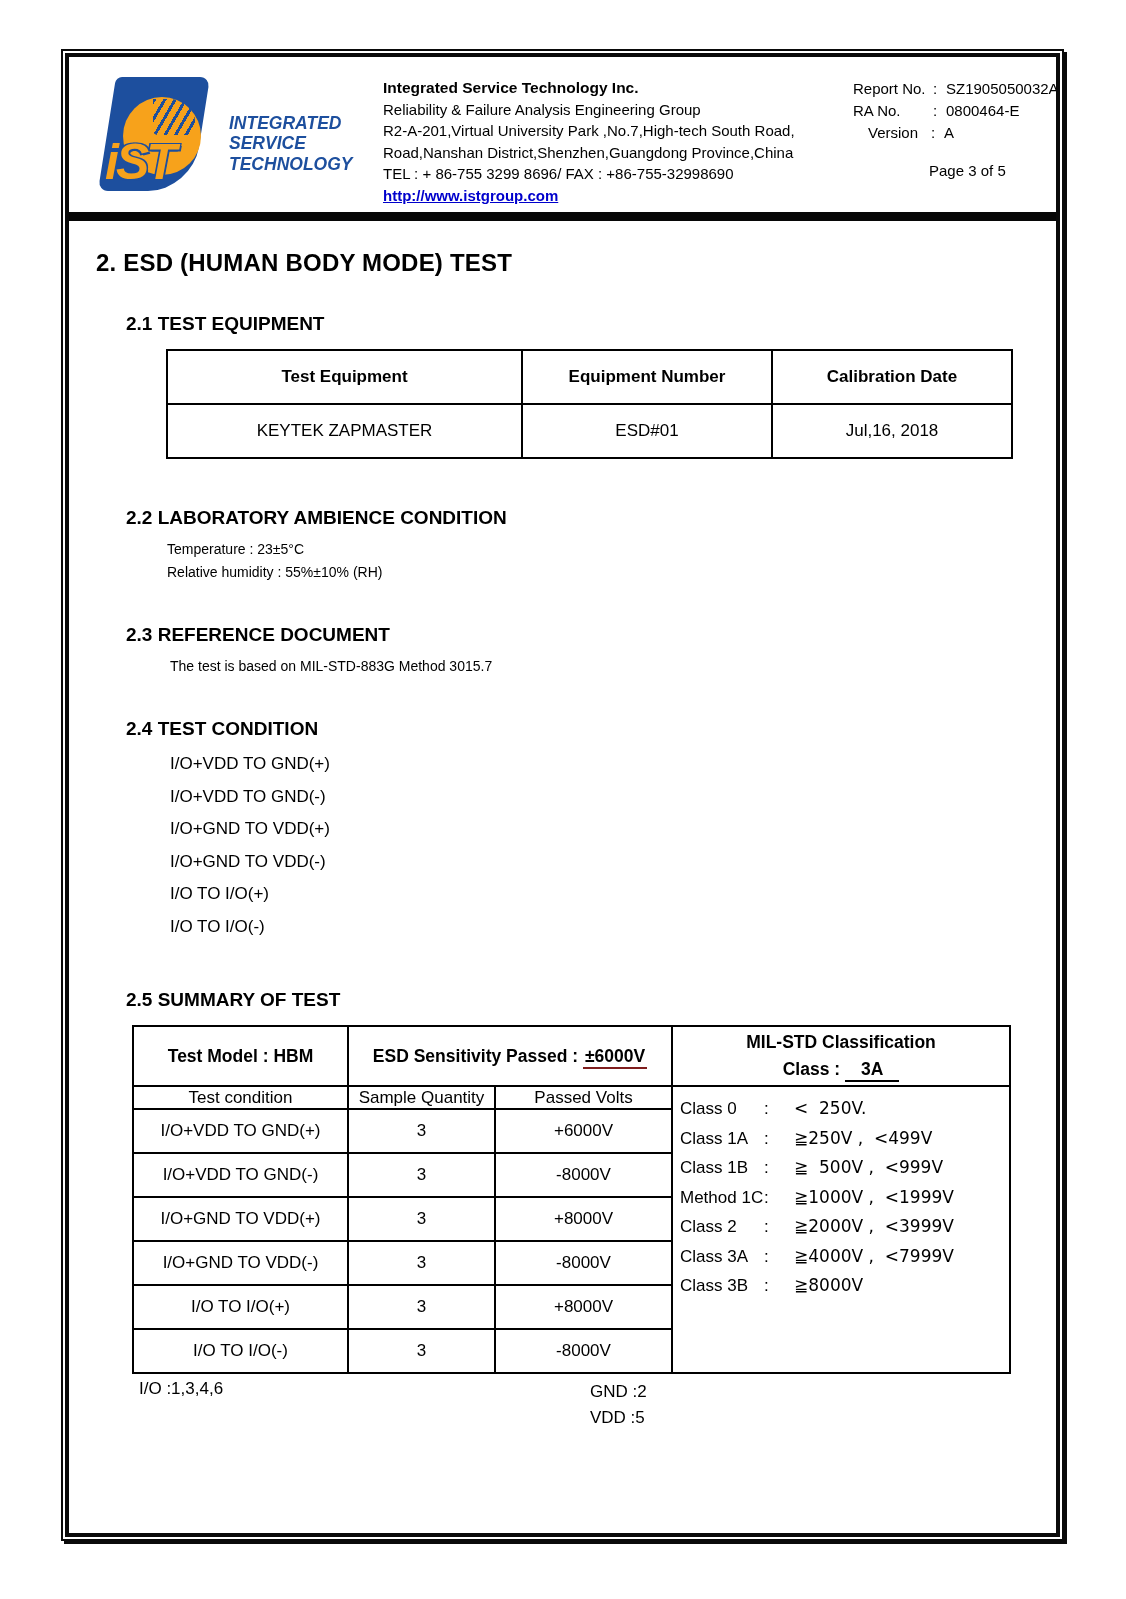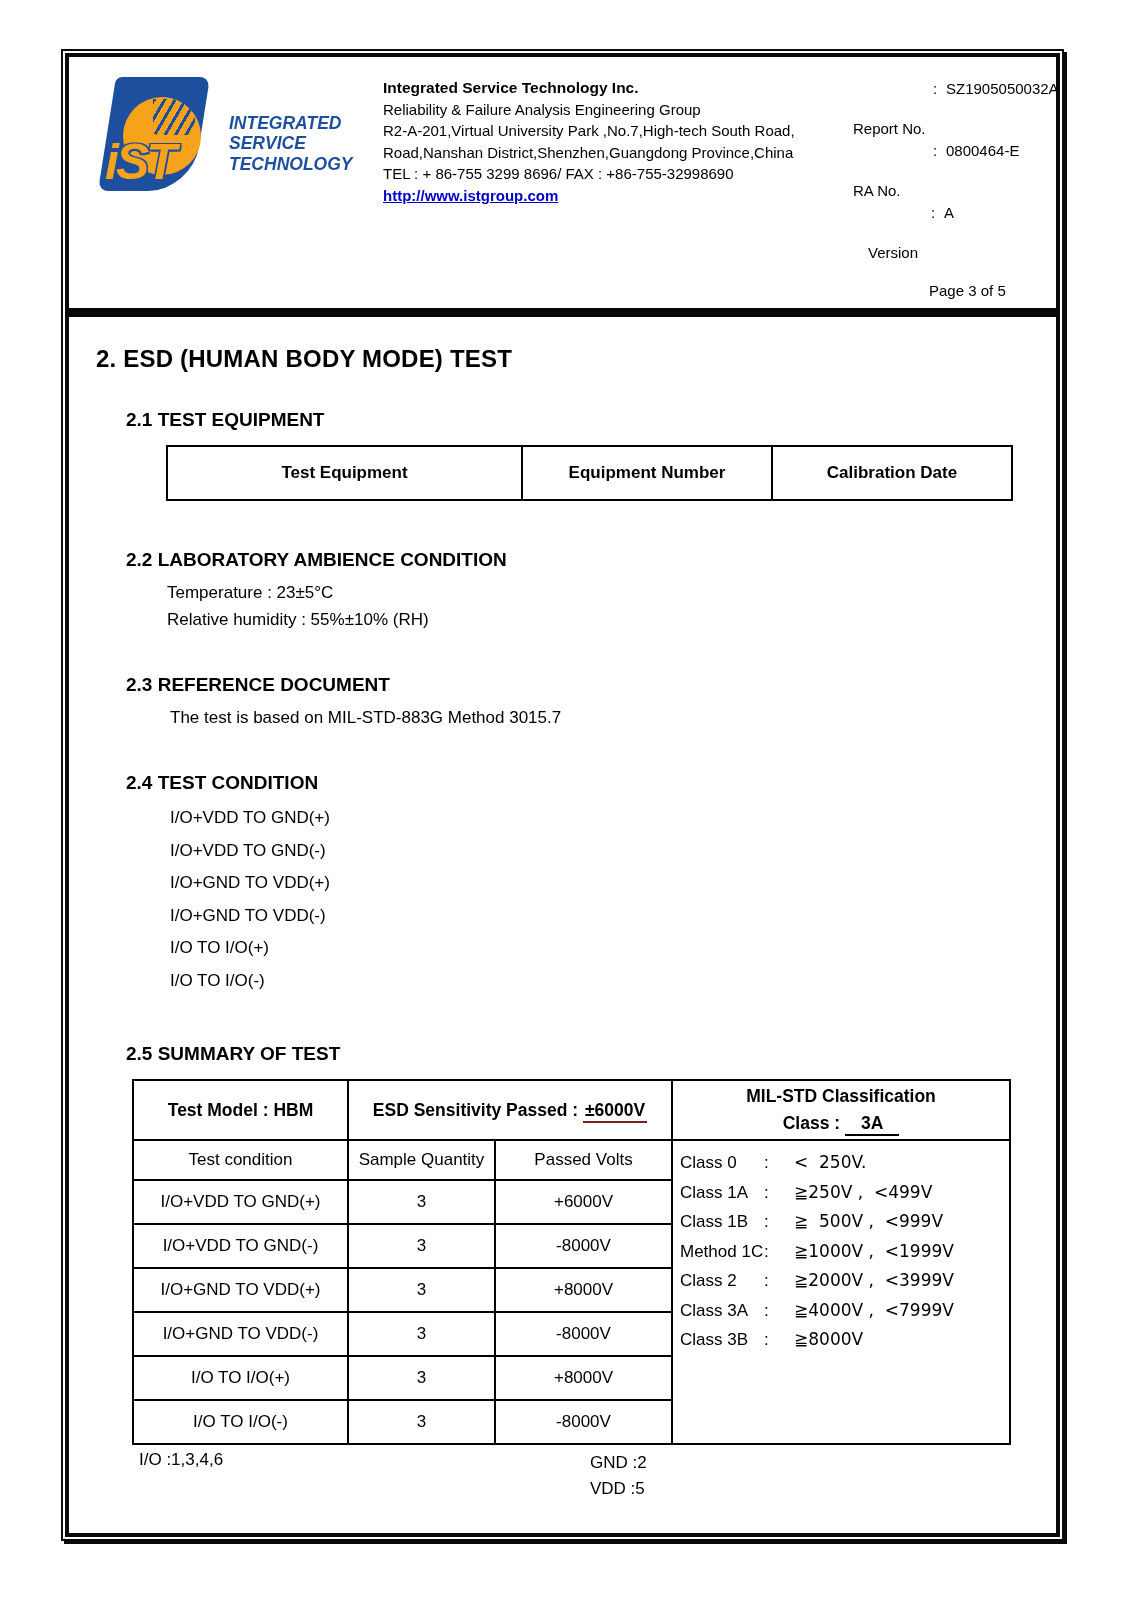--- a/index.html
+++ b/index.html
@@ -41,50 +41,50 @@
   }
   .logo-word {
     margin:36px 0 0 10px; color:#1d4f9e; font-weight:bold; font-style:italic;
     font-size:17.5px; line-height:1.17; flex:none;
   }
   .company { margin-left:10px; font-size:15px; line-height:21.5px; width:470px; flex:none; }
   .co-name { font-weight:bold; font-size:15.5px; }
   .co-link { color:#0000cc; font-weight:bold; text-decoration:underline; cursor:pointer; display:inline-block; }
   .report-meta { margin-left:auto; font-size:15px; line-height:22px; width:216px; padding-top:1px; }
   .meta-row { display:flex; }
-  .meta-label { width:80px; flex:none;margin-top:40px; }
+  .meta-label { width:80px; flex:none; }
   .meta-sep { width:13px; flex:none; }
   .meta-row.version { padding-left:15px; }
   .meta-row.version .meta-label { width:63px; }
   .page-no { margin:16px 0 0 76px; }
   .rule { height:9px; background:#070707; margin-top:6px; }
 
   
   .title { font-size:24px; font-weight:bold; margin:28px 0 0 27px; letter-spacing:.2px; }
   .sec-h { font-size:19px; font-weight:bold; margin-left:57px; }
   .mt-s21 { margin-top:36px; } .mt-s22 { margin-top:48px; }
   .mt-s23 { margin-top:44px; } .mt-s24 { margin-top:44px; } .mt-s25 { margin-top:46px; }
-  .body-line { font-size:17px; margin-left:98px; }
+  .body-line { font-size:14px; margin-left:98px; }
   .amb1 { margin-top:12px; } .amb2 { margin-top:7px; }
   .ref-body { margin-top:12px; margin-left:101px; }
   .cond-list { margin:8px 0 0 101px; font-size:17px; }
   .cond-list div { line-height:32.5px; }
 
   
   table { border-collapse:collapse; table-layout:fixed; }
   .t21 { margin:14px 0 0 97px; font-size:17px; }
   .t21 th,.t21 td { border:2px solid #000; text-align:center; padding:16px; }
   .t21 th { height:46px; font-weight:bold; }
   .t21 td { height:44px; }
 
   
   .t25 { margin:14px 0 0 63px; font-size:17px;padding-left:25px; }
   .t25 th,.t25 td { border:2px solid #000; text-align:center; padding:0; }
   .t25 .hd { height:60px; font-weight:bold; font-size:17.5px; }
-  .t25 .subhd { height:40px; font-weight:normal; }
+  .t25 .subhd { height:23px; font-weight:normal; }
   .t25 .drow td { height:44px; }
   .esd-u { border-bottom:2px solid #7f1d1d; padding:0 2px 1px 2px; }
   .mil-l2 { margin-top:6px; }
   .class-u { border-bottom:2px solid #000; padding:0 16px 1px 16px; font-weight:bold; }
   .class-cell { text-align:left !important; vertical-align:top; padding:7px 4px 0 7px !important; }
   .class-line { display:flex; line-height:29.5px; white-space:pre; }
   .class-name { width:84px; flex:none; }
   .class-sep { width:14px; flex:none; }
   .class-spec { margin-left:16px; }
   .gmath { font-family:"DejaVu Sans","Liberation Sans",sans-serif; }
@@ -153,20 +153,25 @@
       <colgroup>
           <col style="width:355px">
           <col style="width:250px">
           <col style="width:240px">
         </colgroup>
       <tbody>
           <tr>
         <th>Test Equipment</th>
         <th>Equipment Number</th>
         <th>Calibration Date</th>
+      </tr>
+      <tr>
+        <td>KEYTEK ZAPMASTER</td>
+        <td>ESD#01</td>
+        <td>Jul,16, 2018</td>
       </tr>
     </tbody>
       </table>
 
     <div class="sec-h mt-s22">2.2 LABORATORY AMBIENCE CONDITION</div>
     <div class="body-line amb1">Temperature : 23±5°C</div>
     <div class="body-line amb2">Relative humidity : 55%±10% (RH)</div>
 
     <div class="sec-h mt-s23">2.3 REFERENCE DOCUMENT</div>
     <div class="body-line ref-body">The test is based on MIL-STD-883G Method 3015.7</div>

